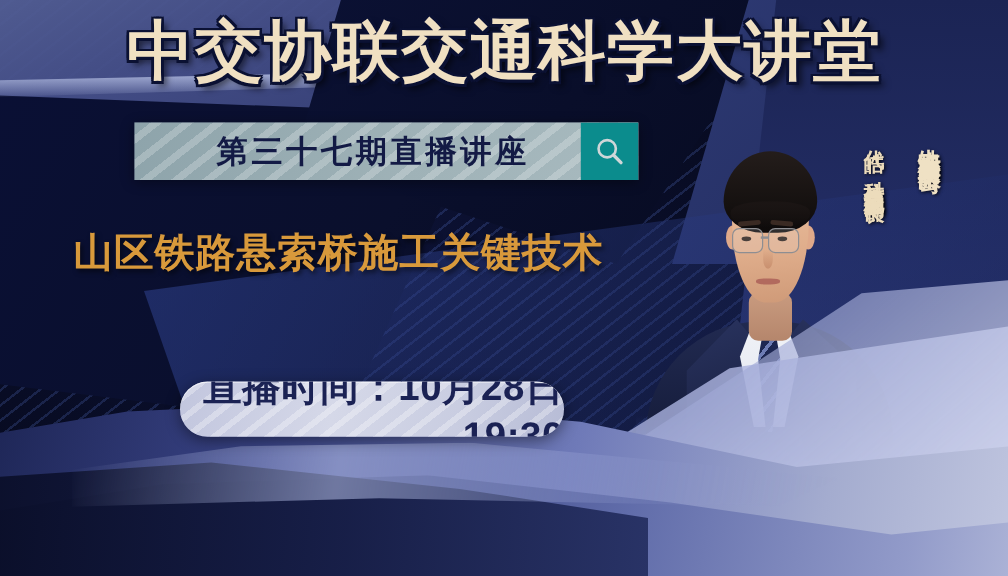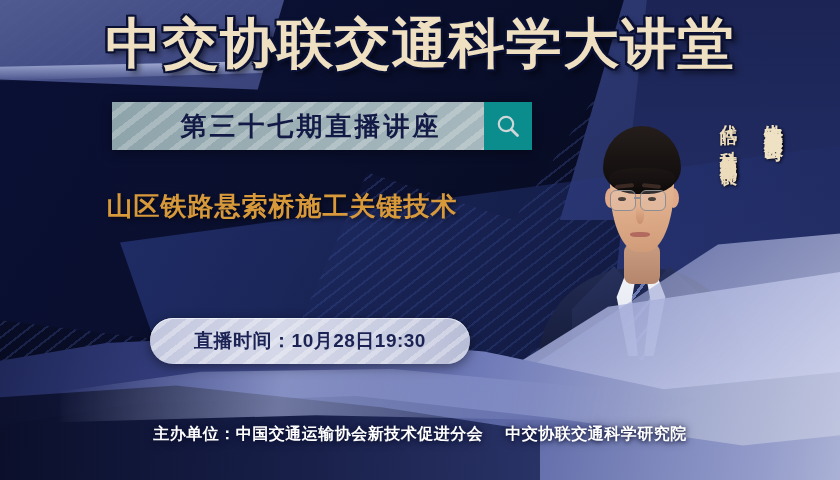--- a/index.html
+++ b/index.html
@@ -274,21 +274,21 @@
     width:48px; height:48px; flex:0 0 48px;
     background:#0b8c8d;
     display:flex; align-items:center; justify-content:center;
   }
   .search-box svg { display:block; }
 
   
   .lecture-title {
     position:absolute; left:22px; top:190px; width:520px;
     text-align:center;
-    font-size: 26px; font-weight:700; line-height: 1.28;
+    font-size: 33px; font-weight:700; line-height: 1.28;
     letter-spacing: 1px;
     color:#d8993b;
     text-shadow: 2px 2px 4px rgba(0,0,0,.55);
   }
 
   
   .time-pill {
     position:absolute; left:150px; top:318px;
     width:320px; height:46px;
     display:flex; align-items:center; justify-content:center;
@@ -297,21 +297,21 @@
     box-shadow: 0 3px 12px rgba(0,0,0,.45), inset 0 1px 0 rgba(255,255,255,.6);
     overflow:hidden;
   }
   .time-pill::before {
     content:""; position:absolute; inset:0;
     background-image: repeating-linear-gradient(
       -38deg, rgba(255,255,255,0) 0 9px, rgba(255,255,255,.30) 9px 14px);
   }
   .time-text {
     position:relative;
-    font-size: 19px; font-weight:600; letter-spacing:.5px;
+    font-size: 32px; font-weight:600; letter-spacing:.5px;
     color:#1b2254;
     text-align:right;
   }
 
   
   .v-col {
     position:absolute;
     writing-mode: vertical-rl;
     text-orientation: upright;
     font-weight: 700;
@@ -397,17 +397,14 @@
     <div>山区铁路悬索桥施工关键技术</div>
   </div>
 
   <div class="time-pill">
     <span class="time-text">直播时间：10月28日19:30</span>
   </div>
 
   <div class="v-col v-org">中铁大桥局集团有限公司</div>
   <div class="v-col v-name">代皓 科技与信息化部副部长</div>
 
-  <div class="organizer">
-    <span>主办单位：</span><span>中国交通运输协会新技术促进分会</span><span class="org-gap"></span><span>中交协联交通科学研究院</span>
-  </div>
 
 </div>
 
 </body></html>

